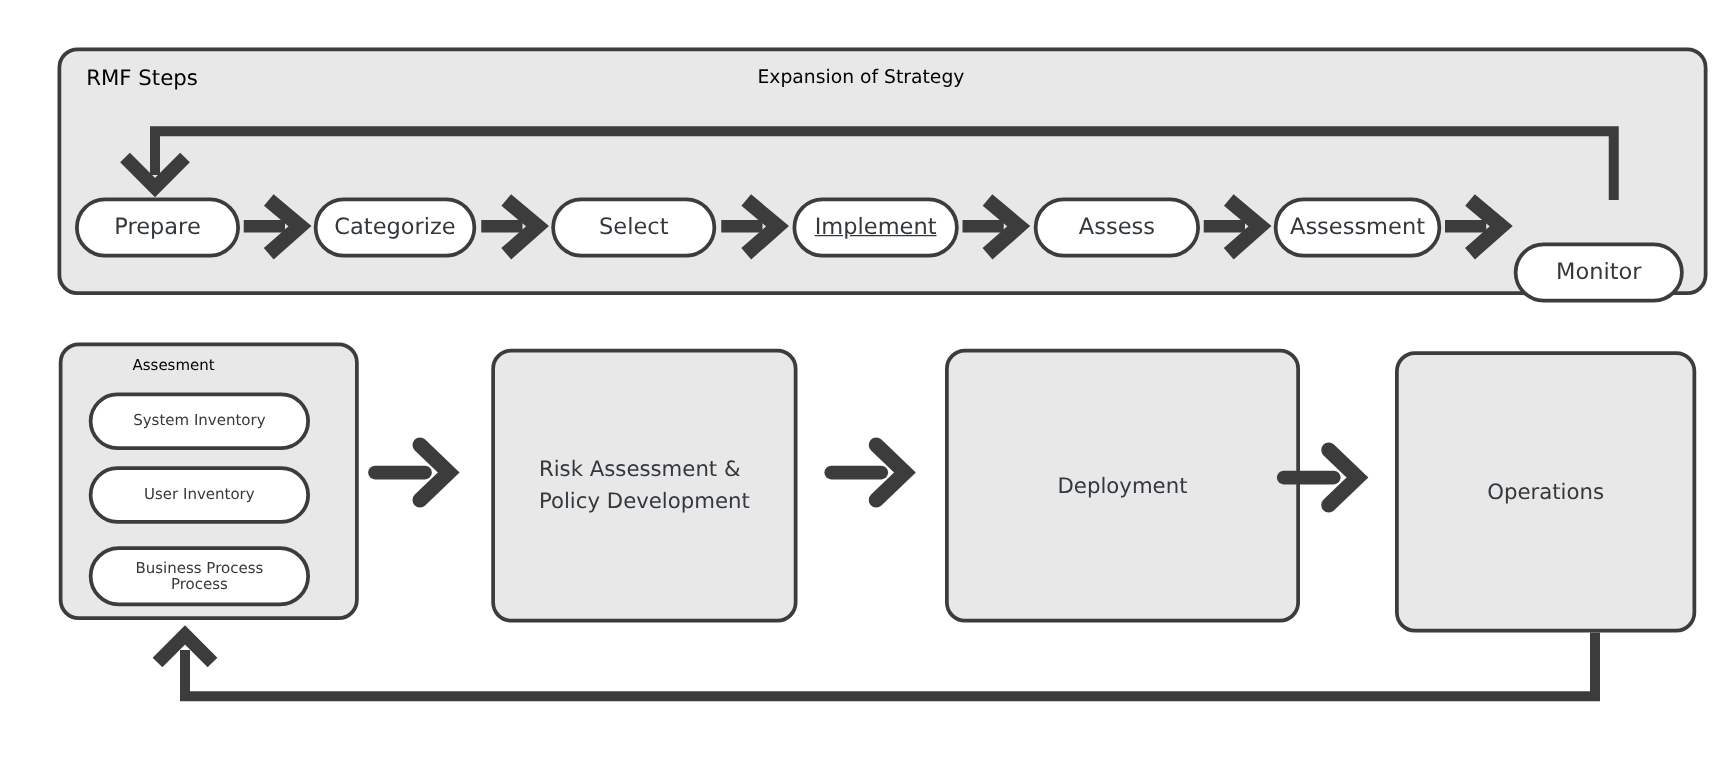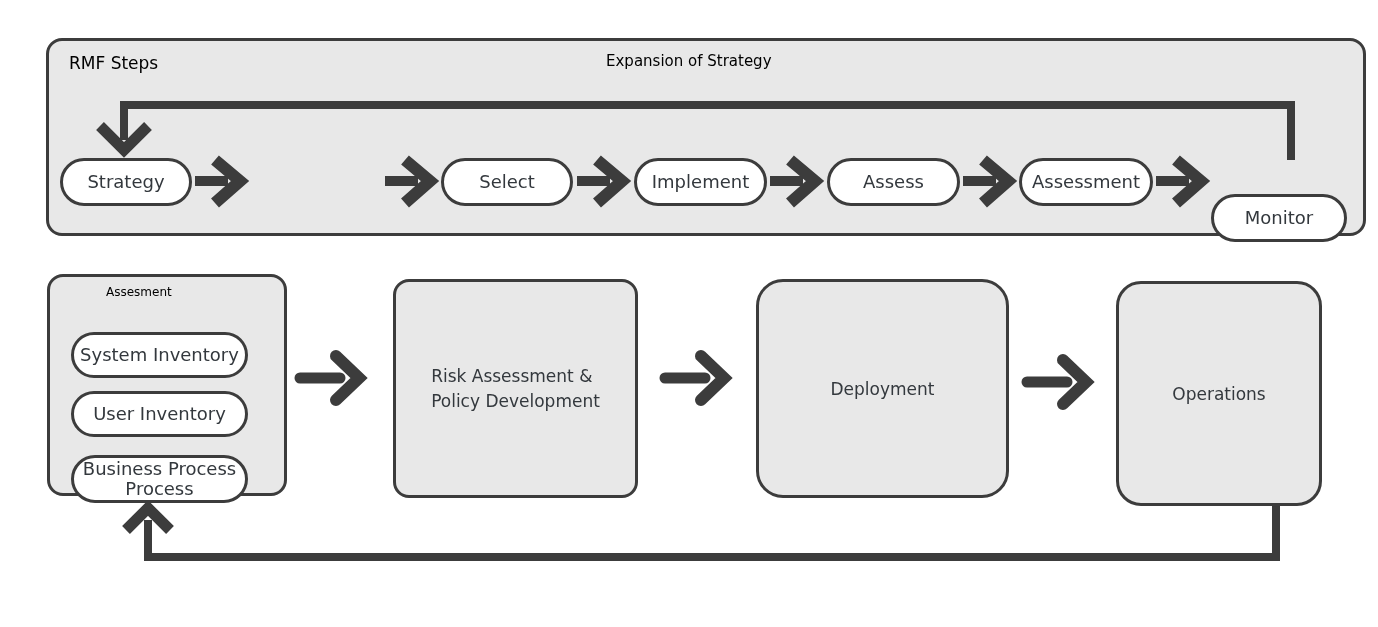--- a/index.html
+++ b/index.html
@@ -74,29 +74,29 @@
     left: 606px; top: 52px;
     font-size: 15px;
   }
   .assess-label {
     left: 106px; top: 285px;
     font-size: 12px;
   }
   
   .rmf-pill { height: 48px; font-size: 18px; top: 158px; }
   
-  .ap { font-size: 18px; left: 71px; width: 177px; margin-top: 18px; }
+  .ap { font-size: 12px; left: 71px; width: 177px; }
   .ap1 { top: 314px; height: 46px; }
   .ap2 { top: 373px; height: 46px; }
   .ap3 { top: 437px; height: 48px; }
 
   
   .box-risk  { left: 393px;  top: 279px; width: 245px; height: 219px; align-items: center; }
-  .box-depl  { left: 756px;  top: 279px; width: 253px; height: 219px; border-radius: 27px; }
-  .box-oper  { left: 1116px; top: 281px; width: 206px; height: 225px; border-radius: 25px; }
+  .box-depl  { left: 756px;  top: 279px; width: 284px; height: 219px; }
+  .box-oper  { left: 1116px; top: 281px; width: 241px; height: 225px; }
   .box-risk .boxtxt { text-align: left; }
 
   svg.overlay {
     position: absolute;
     left: 0; top: 0;
     width: 1378px; height: 627px;
     pointer-events: none;
   }
 </style>
 </head>
@@ -104,26 +104,29 @@
 
 <div id="stage">
 
   <div class="grp panel-rmf"></div>
 
   <div class="grp-title rmf-label">RMF Steps</div>
 
   <div class="grp-title exp-label">Expansion of Strategy</div>
 
   <div class="pill rmf-pill" style="left:60px;  width:132px;">
-      <span>Strategy</span>
+      <span>Prepare</span>
+    </div>
+  <div class="pill rmf-pill" style="left:251px; width:130px;">
+      <span>Categorize</span>
     </div>
   <div class="pill rmf-pill" style="left:441px; width:132px;">
       <span>Select</span>
     </div>
-  <div class="pill rmf-pill" style="left:634px; width:133px;">
+  <div class="pill rmf-pill" style="left:634px; width:133px;text-decoration:underline;">
       <span>Implement</span>
     </div>
   <div class="pill rmf-pill" style="left:827px; width:133px;">
       <span>Assess</span>
     </div>
   <div class="pill rmf-pill" style="left:1019px;width:134px;">
       <span>Assessment</span>
     </div>
   <div class="pill rmf-pill" style="left:1211px;width:136px;margin-top:36px;">
       <span>Monitor</span>

